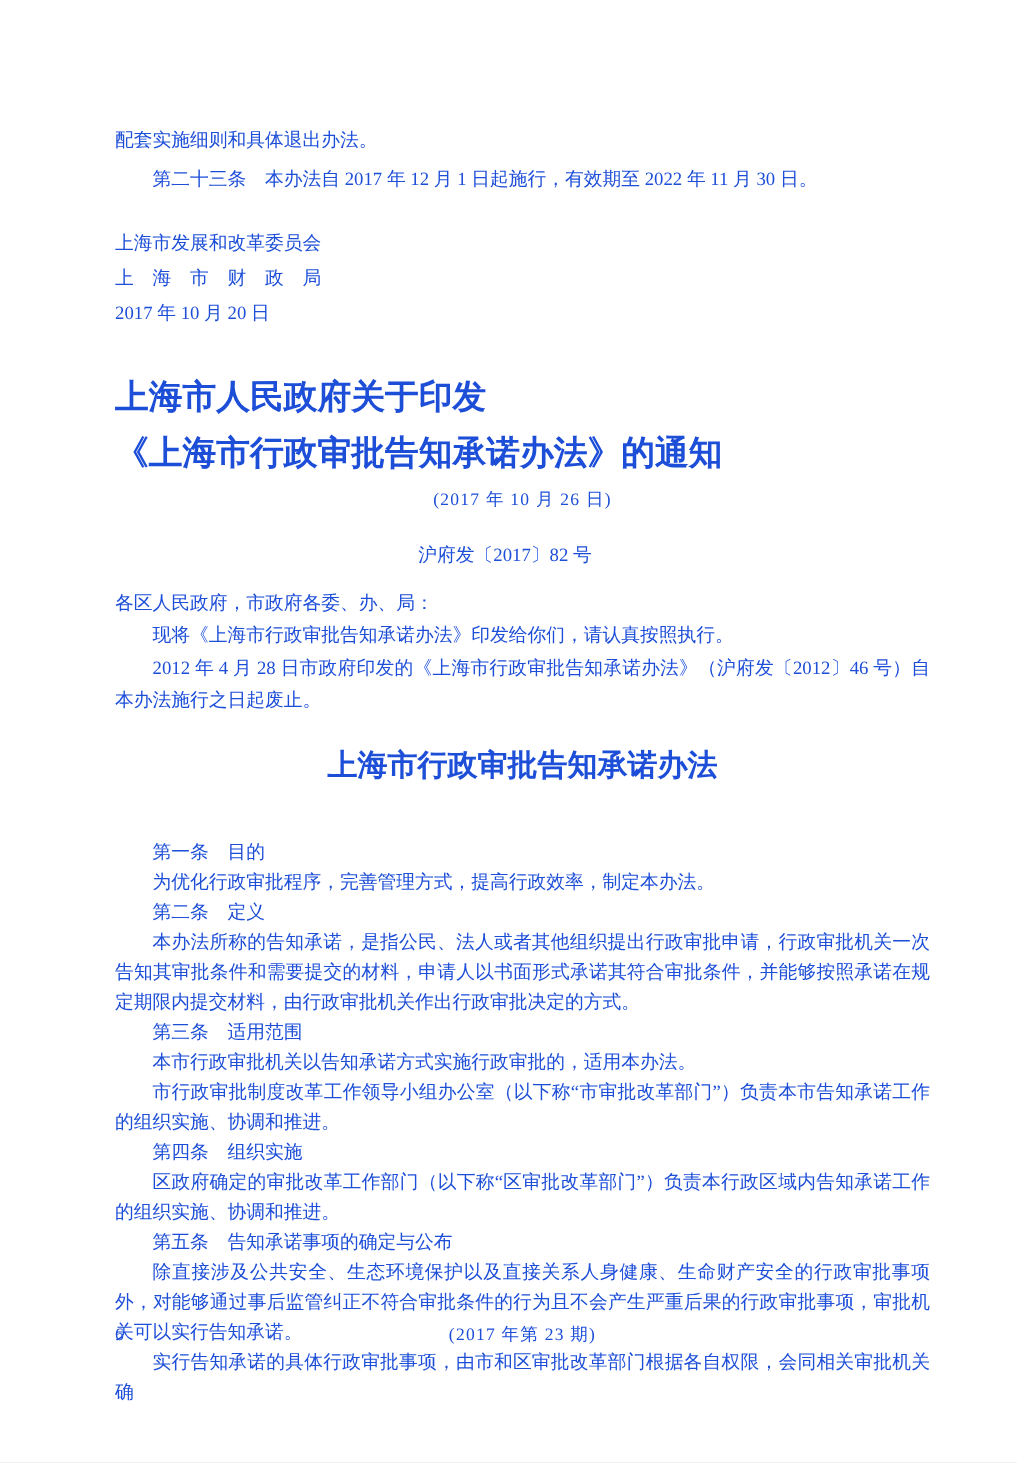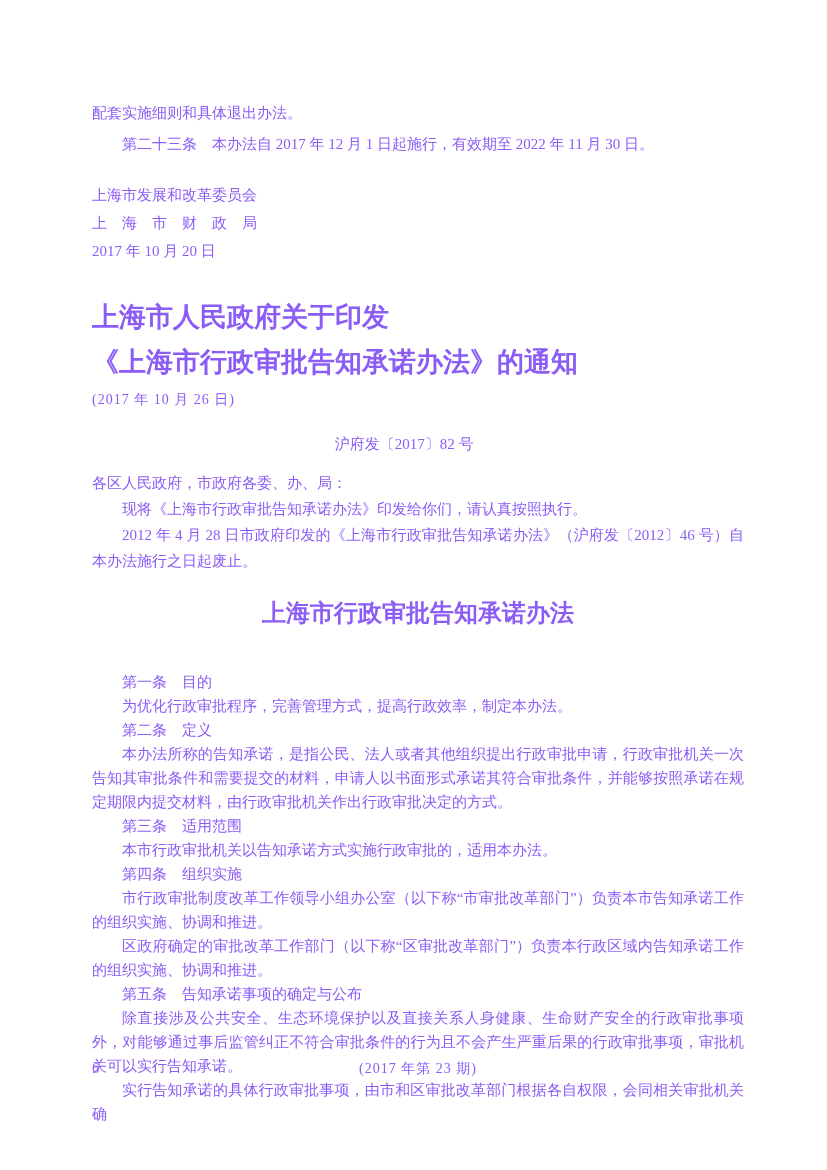--- a/index.html
+++ b/index.html
@@ -4,21 +4,21 @@
 <style>
   html, body { margin: 0; padding: 0; background: #e8e8e8; }
   .page {
     position: relative;
     width: 827px;
     height: 1170px;
     margin: 0 auto;
     background: #ffffff;
     overflow: hidden;
     font-family: "Liberation Serif", "DejaVu Serif", serif;
-    color: #8b5cf6;
+    color: #1d4ed8;
   }
   .content {
     position: absolute;
     left: 92px;
     top: 100px;
     width: 652px;
   }
   p { margin: 0; padding: 0; }
   .body-text { font-size: 15px; line-height: 26px; text-align: justify; }
   .indent { text-indent: 2em; }
@@ -35,20 +35,21 @@
 
   .notice-title {
     margin-top: 30px;
     text-align: left;
     font-size: 27px;
     font-weight: bold;
     line-height: 45px;
   }
   .notice-date {
     margin-top: 6px;
+    text-align: center;
     font-size: 14px;
     letter-spacing: 1px;
   }
   .doc-number {
     margin-top: 26px;
     text-align: center;
     padding-right: 28px;
     font-size: 15px;
   }
   .salutation { margin-top: 16px; }
@@ -105,22 +106,22 @@
 
     <div class="measures">
       <h2 class="measures-heading">上海市行政审批告知承诺办法</h2>
       <div class="body-text">
         <p class="indent">第一条　目的</p>
         <p class="indent">为优化行政审批程序，完善管理方式，提高行政效率，制定本办法。</p>
         <p class="indent">第二条　定义</p>
         <p class="indent">本办法所称的告知承诺，是指公民、法人或者其他组织提出行政审批申请，行政审批机关一次告知其审批条件和需要提交的材料，申请人以书面形式承诺其符合审批条件，并能够按照承诺在规定期限内提交材料，由行政审批机关作出行政审批决定的方式。</p>
         <p class="indent">第三条　适用范围</p>
         <p class="indent">本市行政审批机关以告知承诺方式实施行政审批的，适用本办法。</p>
+        <p class="indent">市行政审批制度改革工作领导小组办公室（以下称“市审批改革部门”）负责本市告知承诺工作的组织实施、协调和推进。</p>
         <p class="indent">第四条　组织实施</p>
-        <p class="indent">市行政审批制度改革工作领导小组办公室（以下称“市审批改革部门”）负责本市告知承诺工作的组织实施、协调和推进。</p>
         <p class="indent">区政府确定的审批改革工作部门（以下称“区审批改革部门”）负责本行政区域内告知承诺工作的组织实施、协调和推进。</p>
         <p class="indent">第五条　告知承诺事项的确定与公布</p>
         <p class="indent">除直接涉及公共安全、生态环境保护以及直接关系人身健康、生命财产安全的行政审批事项外，对能够通过事后监管纠正不符合审批条件的行为且不会产生严重后果的行政审批事项，审批机关可以实行告知承诺。</p>
         <p class="indent">实行告知承诺的具体行政审批事项，由市和区审批改革部门根据各自权限，会同相关审批机关确</p>
       </div>
     </div>
 
   </div>
 
   <div class="footer">

